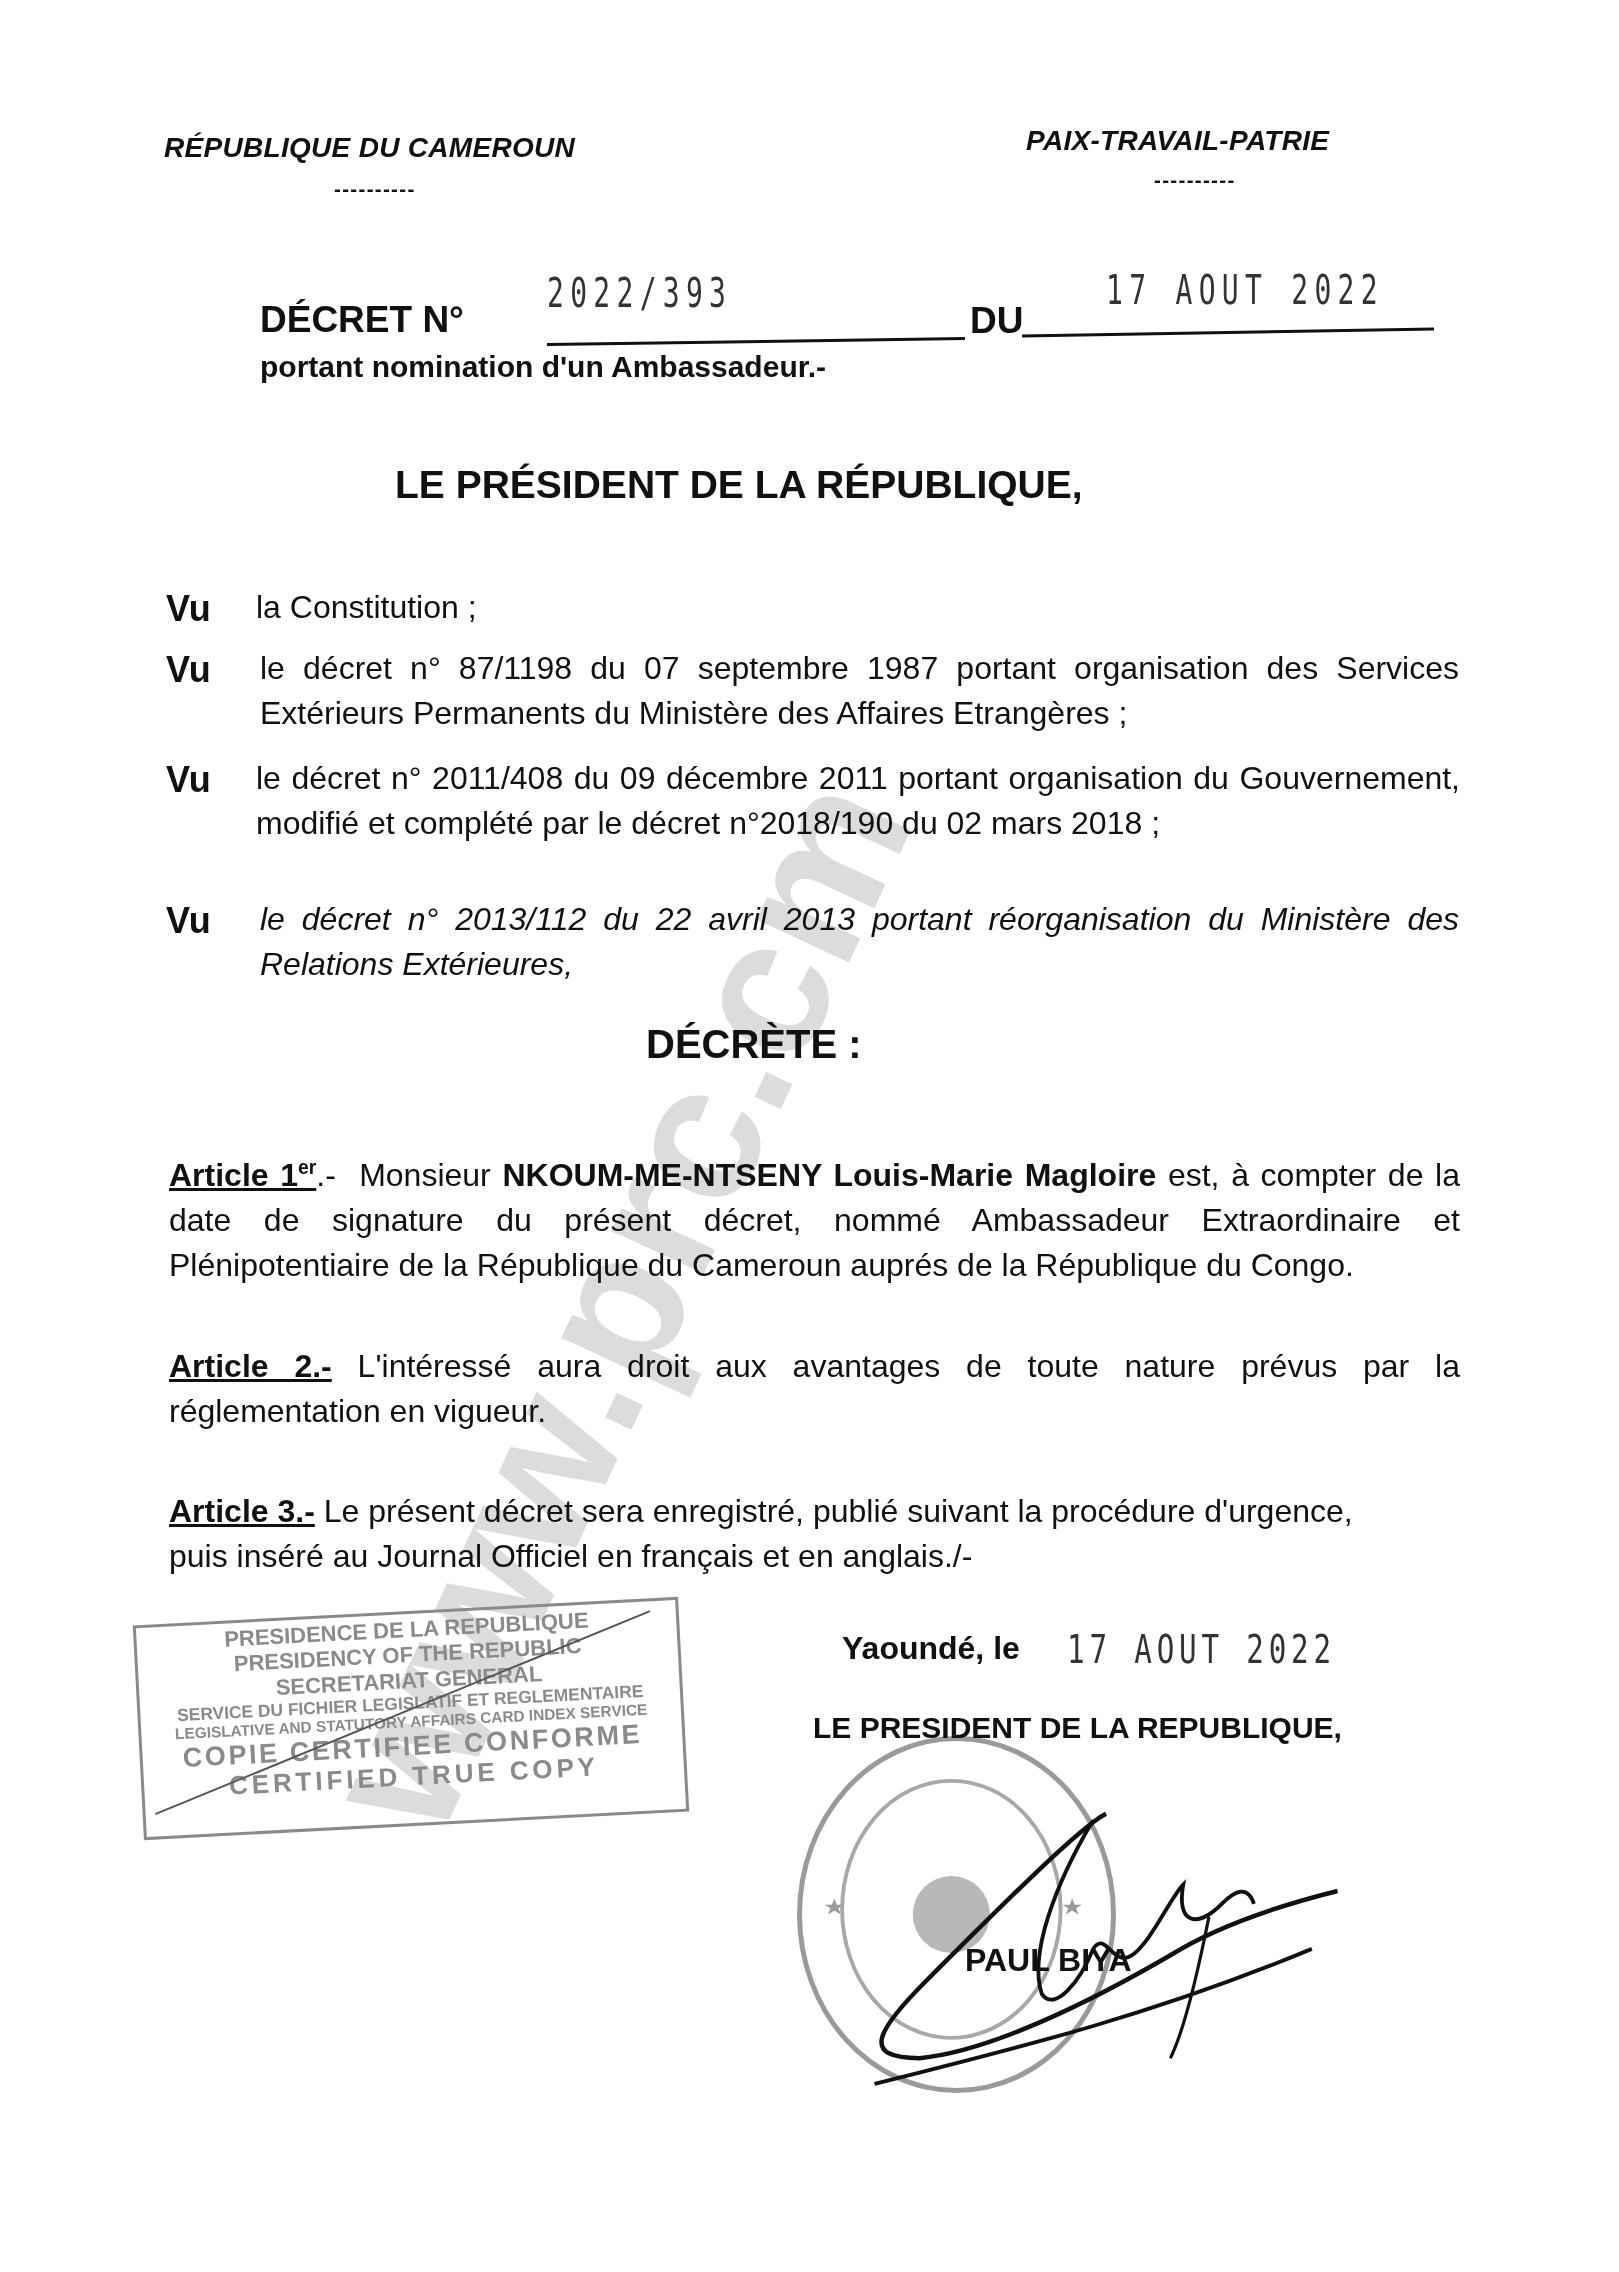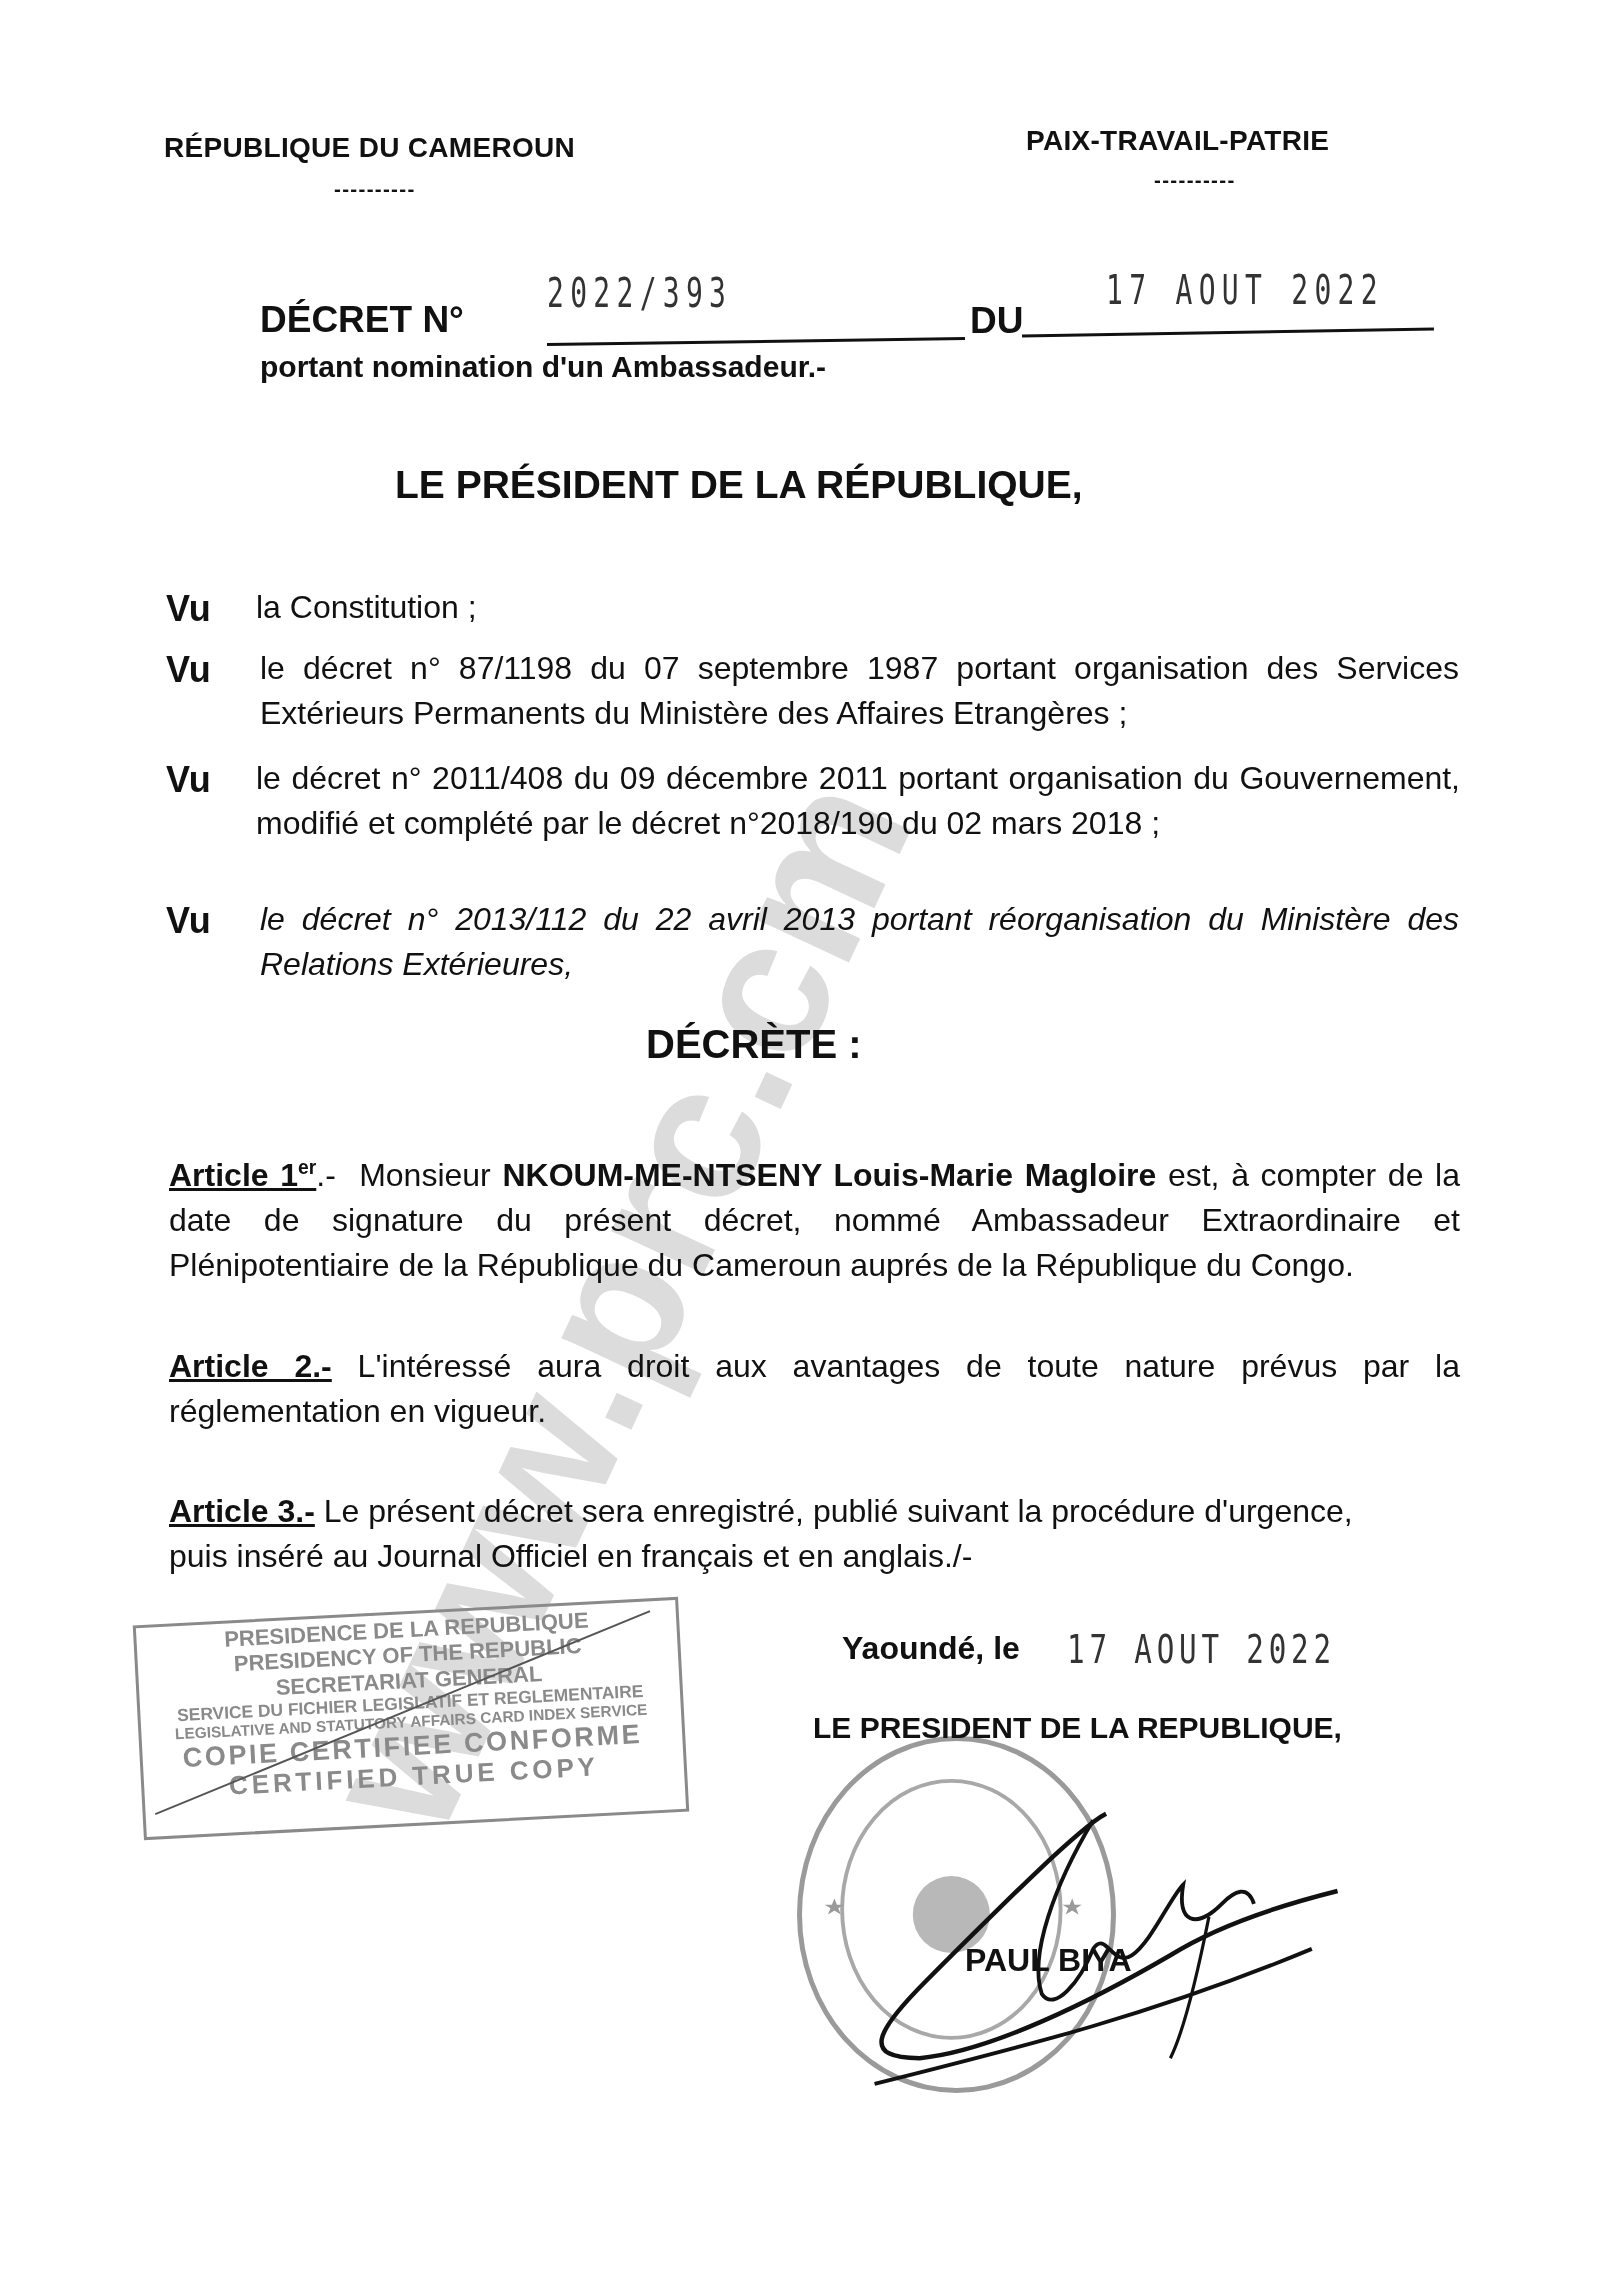--- a/index.html
+++ b/index.html
@@ -1,19 +1,19 @@
 <!DOCTYPE html>
 <html style="font-size:10.3px"><head>
 <meta charset="utf-8">
 <style>
   html, body { margin:0; padding:0; background:#fff; }
   body { width:1619px; height:2273px; position:relative; overflow:hidden;
          font-family:"Liberation Sans", sans-serif; color:#111; }
   .abs { position:absolute; }
-  .hdr { font-size:28px; font-weight:bold; letter-spacing:0.3px; }
+  .hdr { font-size:28px; font-weight:bold; letter-spacing:0.3px;font-style:italic; }
   .dashes { font-size:20.6px; font-weight:bold; letter-spacing:1.3px; }
   .title { font-size:37px; font-weight:bold; }
   .stamp-num { font-family:"DejaVu Sans Mono", monospace; font-size:40px; color:#333; letter-spacing:9px; transform:scaleX(0.7); transform-origin:left; }
   .line { position:absolute; height:3.2px; background:#111; }
   .sub { font-size:30px; font-weight:bold; }
   .president { font-size:39px; font-weight:bold; }
   .body { font-size:32px; line-height:45px; text-align:justify; }
   .vu-label { position:absolute; font-weight:bold; font-size:36px; }
   .vu-text { position:absolute; }
   .decrete { font-size:40px; font-weight:bold; }

